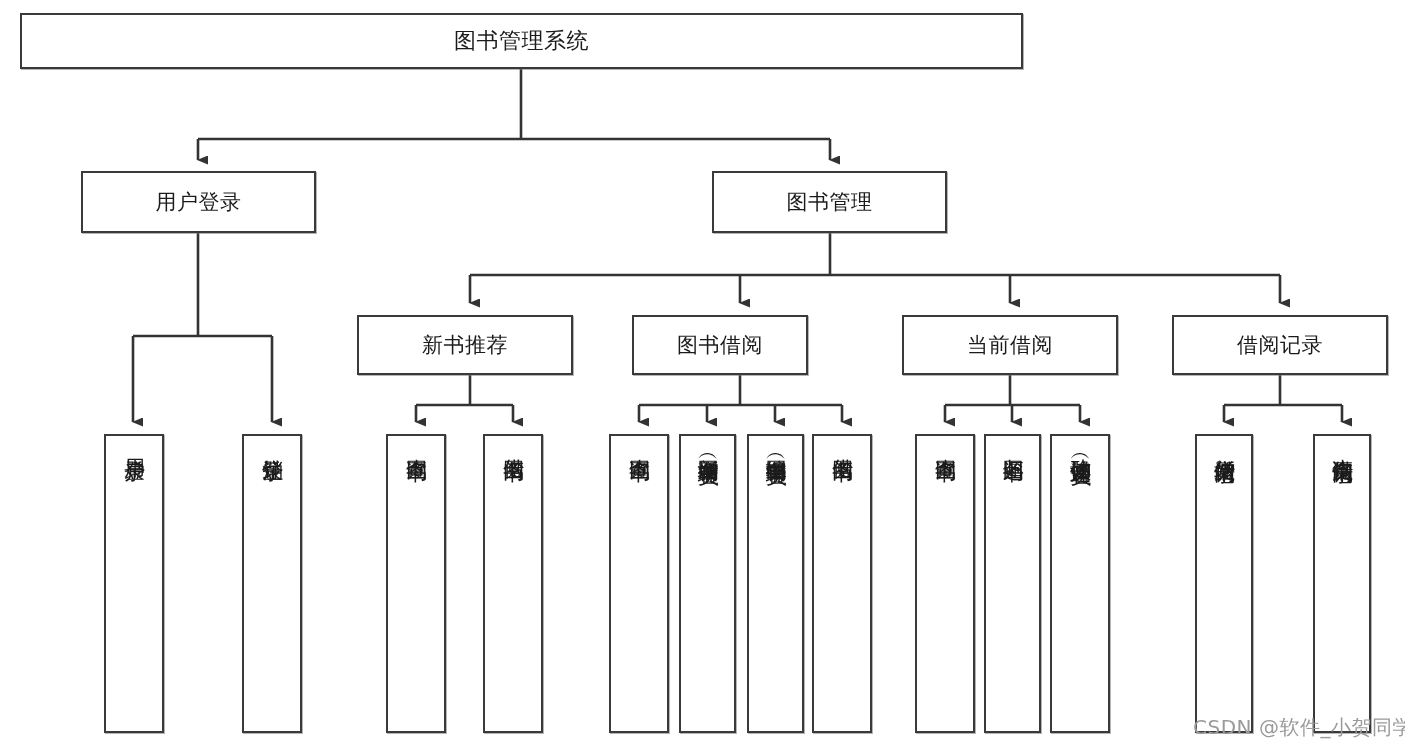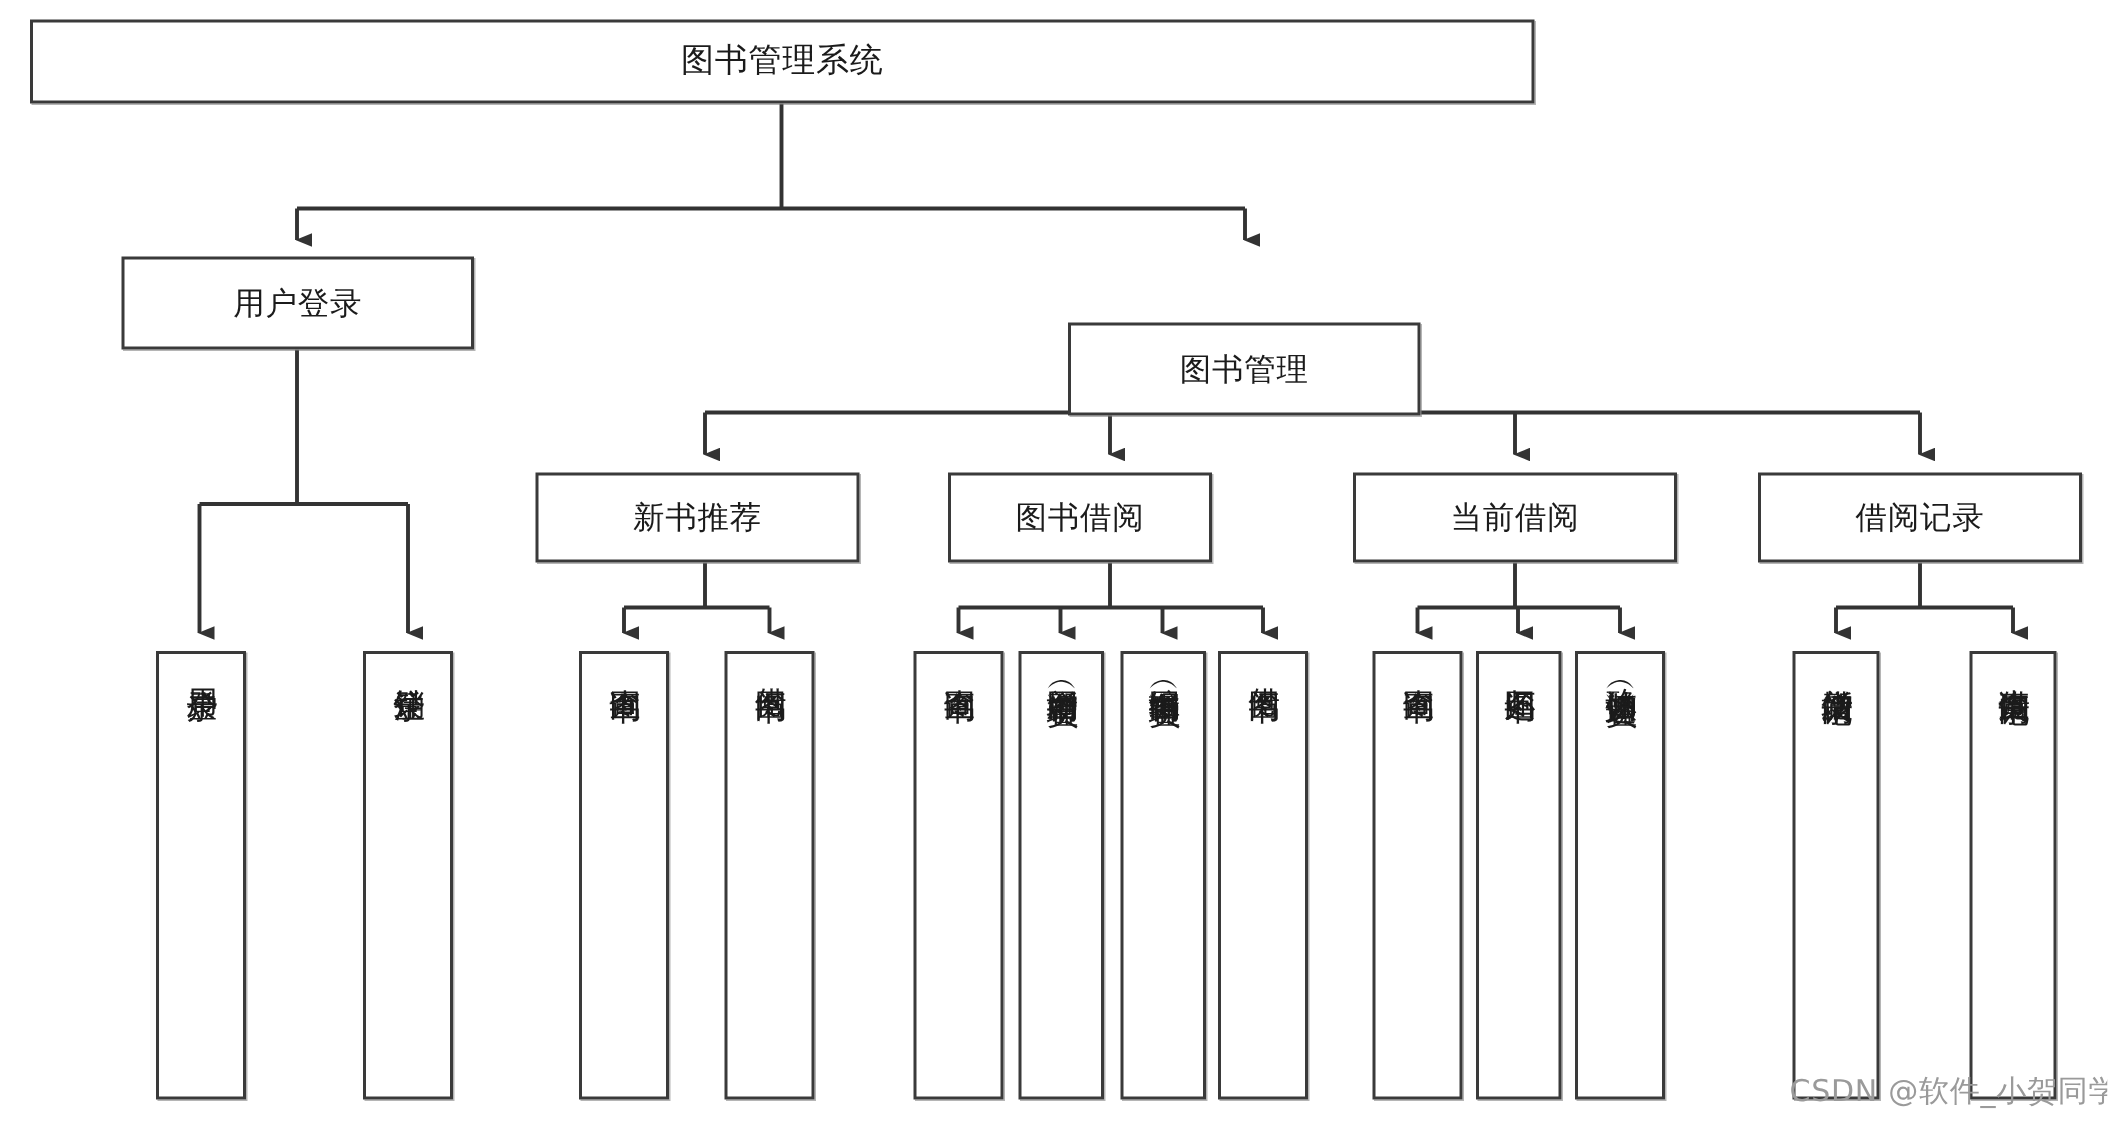--- a/index.html
+++ b/index.html
@@ -125,21 +125,21 @@
     </g>
   </svg>
 
   <div class="node root" style="left:20px; top:13px; width:1003px; height:56px;">
     <span class="label">图书管理系统</span>
   </div>
 
   <div class="node branch" style="left:81px; top:171px; width:235px; height:62px;">
     <span class="label">用户登录</span>
   </div>
-  <div class="node branch" style="left:712px; top:171px; width:235px; height:62px;margin-top:44px;">
+  <div class="node branch" style="left:712px; top:171px; width:235px; height:62px;">
     <span class="label">图书管理</span>
   </div>
 
   <div class="node branch" style="left:357px; top:315px; width:216px; height:60px;">
     <span class="label">新书推荐</span>
   </div>
   <div class="node branch" style="left:632px; top:315px; width:176px; height:60px;">
     <span class="label">图书借阅</span>
   </div>
   <div class="node branch" style="left:902px; top:315px; width:216px; height:60px;">

